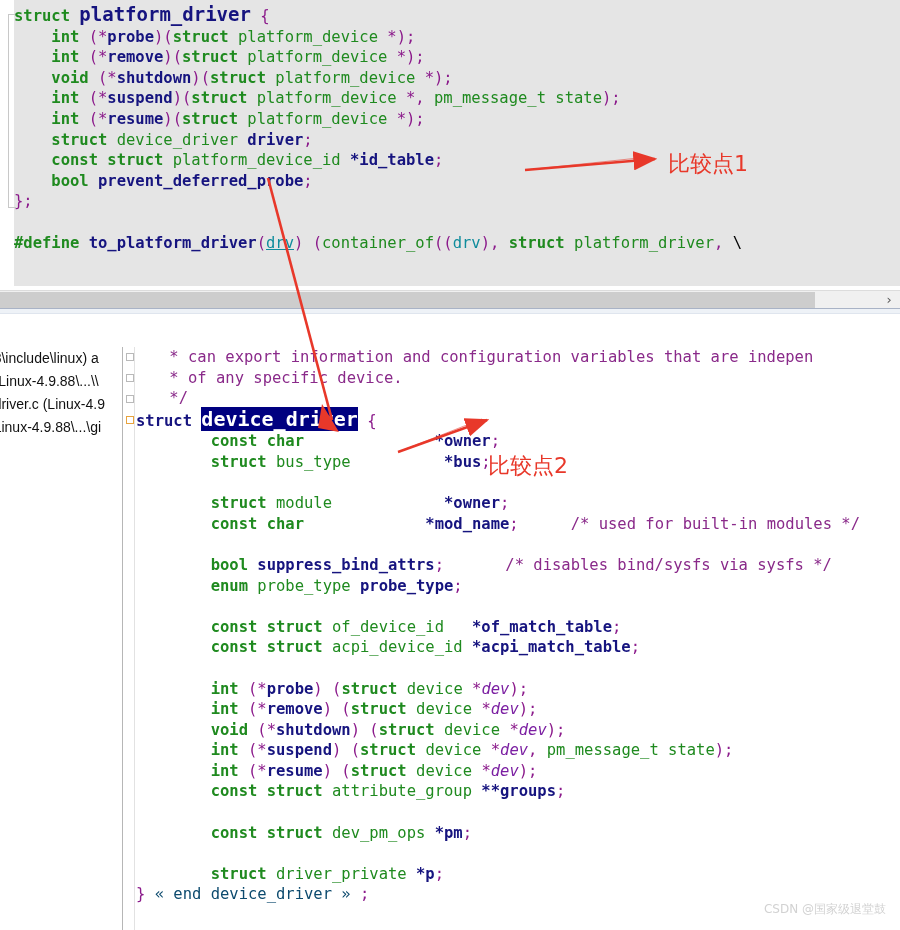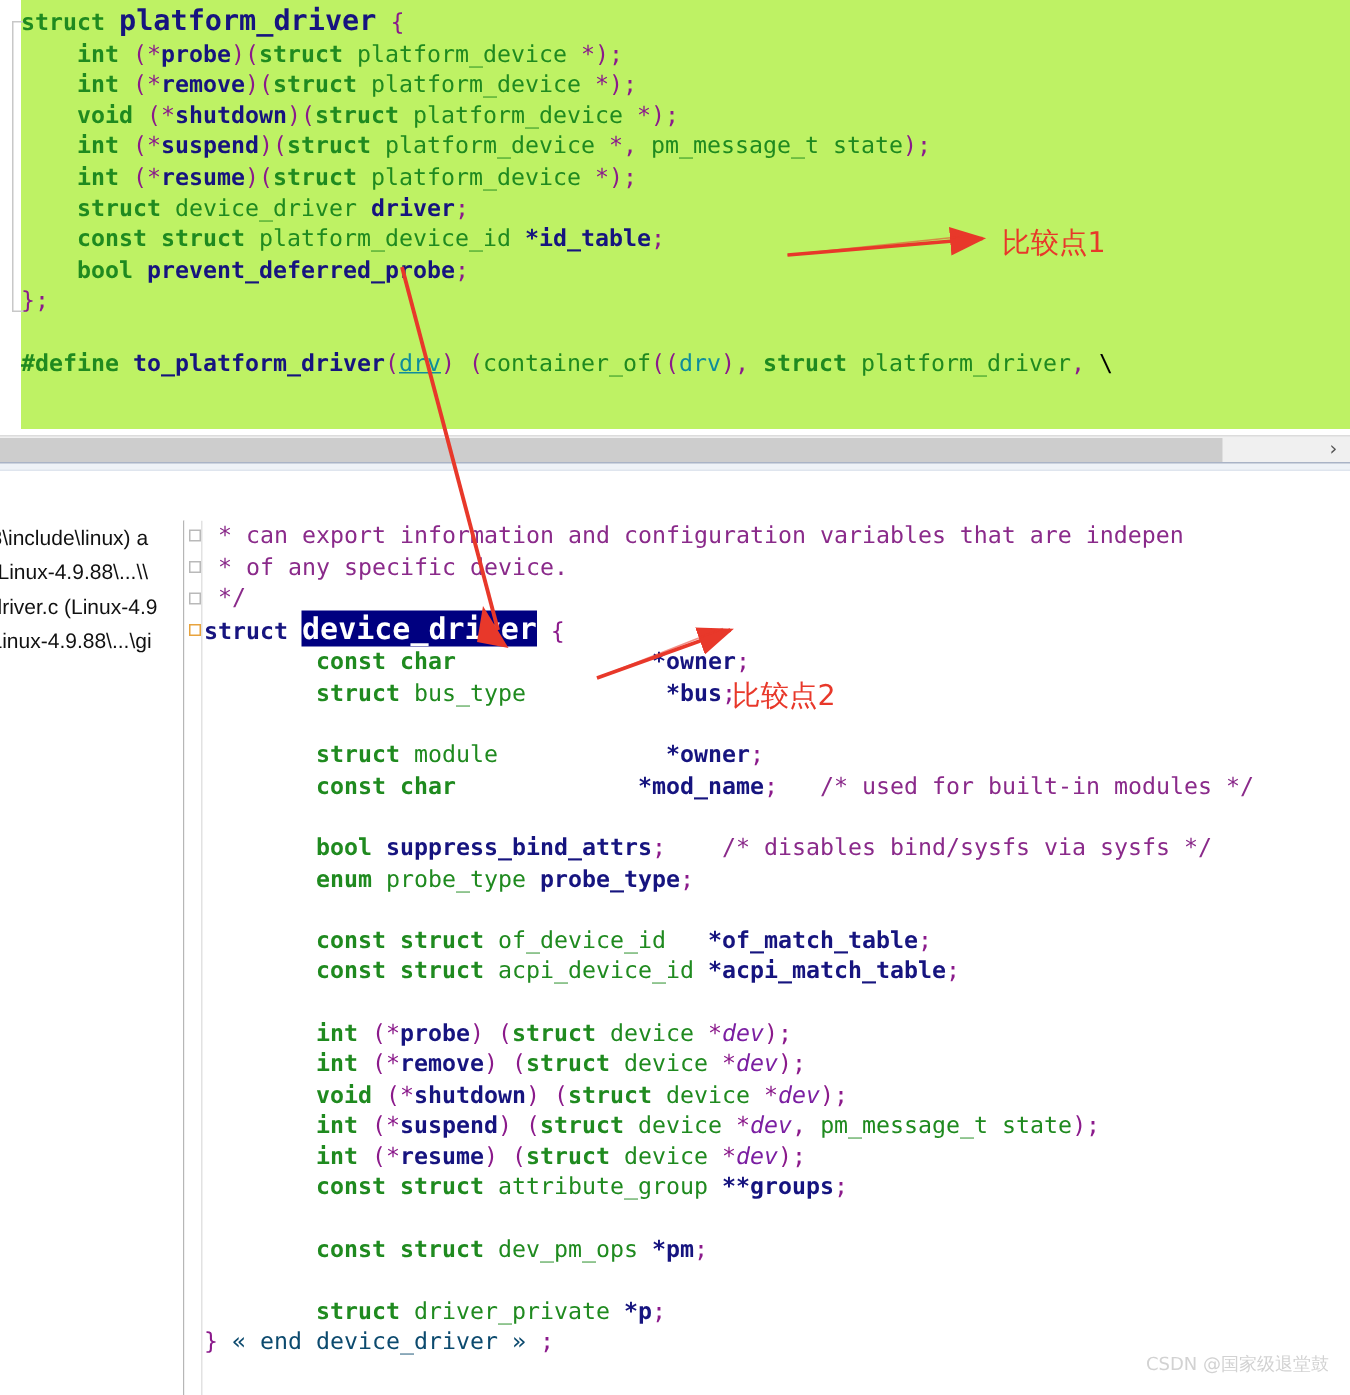--- a/index.html
+++ b/index.html
@@ -15,33 +15,33 @@
     font-family:"DejaVu Sans Mono","Liberation Mono",monospace;
     font-size:15.5px;
     line-height:20.6px;
     white-space:pre;
   }
   .kw      {color:#1f8a1f;font-weight:bold;}      
   .type    {color:#1f8a1f;}                        
   .ident   {color:#16147f;font-weight:bold;}       
   .punc    {color:#8b1a8b;}                        
   .star    {color:#16147f;font-weight:bold;}
-  .cmt     {color:#8a2a8a;}                        
+  .cmt     {color:#8a2a8a;margin-left:24px;}                        
   .pre     {color:#1f8a1f;font-weight:bold;}       
   .macro   {color:#16147f;font-weight:bold;}
   .param   {color:#7b1fa2;font-weight:normal;font-style:italic;}
   .teal    {color:#0f8c9c;}
   .plain   {color:#000000;}
   .fold    {color:#0c4a6e;}
   .sel     {background:#000080;color:#ffffff;font-weight:bold;}
 
   
   #pane-top{
     position:absolute;left:0;top:0;width:900px;height:286px;
-    background:#bef264;overflow:hidden;
+    background:#e5e5e5;overflow:hidden;
   }
   #pane-top .gutter{
     position:absolute;left:0;top:0;width:14px;height:286px;background:#fff;
   }
   .foldline{
     position:absolute;left:8px;top:14px;width:7px;height:192px;
     border-left:1px solid #c8c8c8;border-top:1px solid #c8c8c8;border-bottom:1px solid #c8c8c8;
   }
   #top-code{
     position:absolute;left:14px;top:4px;
@@ -102,21 +102,21 @@
     border:1px solid #b9b9b9;background:#fff;
   }
   #bottom-code{
     position:absolute;left:13px;top:0px;
   }
 
   
   .anno{
     position:absolute;color:#e8382a;
     font-family:"DejaVu Sans","Liberation Sans",sans-serif;
-    font-size:19px;font-weight:500;white-space:nowrap;
+    font-size:22px;font-weight:500;white-space:nowrap;
   }
   svg.overlay{
     position:absolute;left:0;top:0;width:900px;height:930px;
     pointer-events:none;
   }
 
   
   #watermark{
     position:absolute;right:14px;bottom:12px;
     color:#d2d2d2;font-size:12px;

